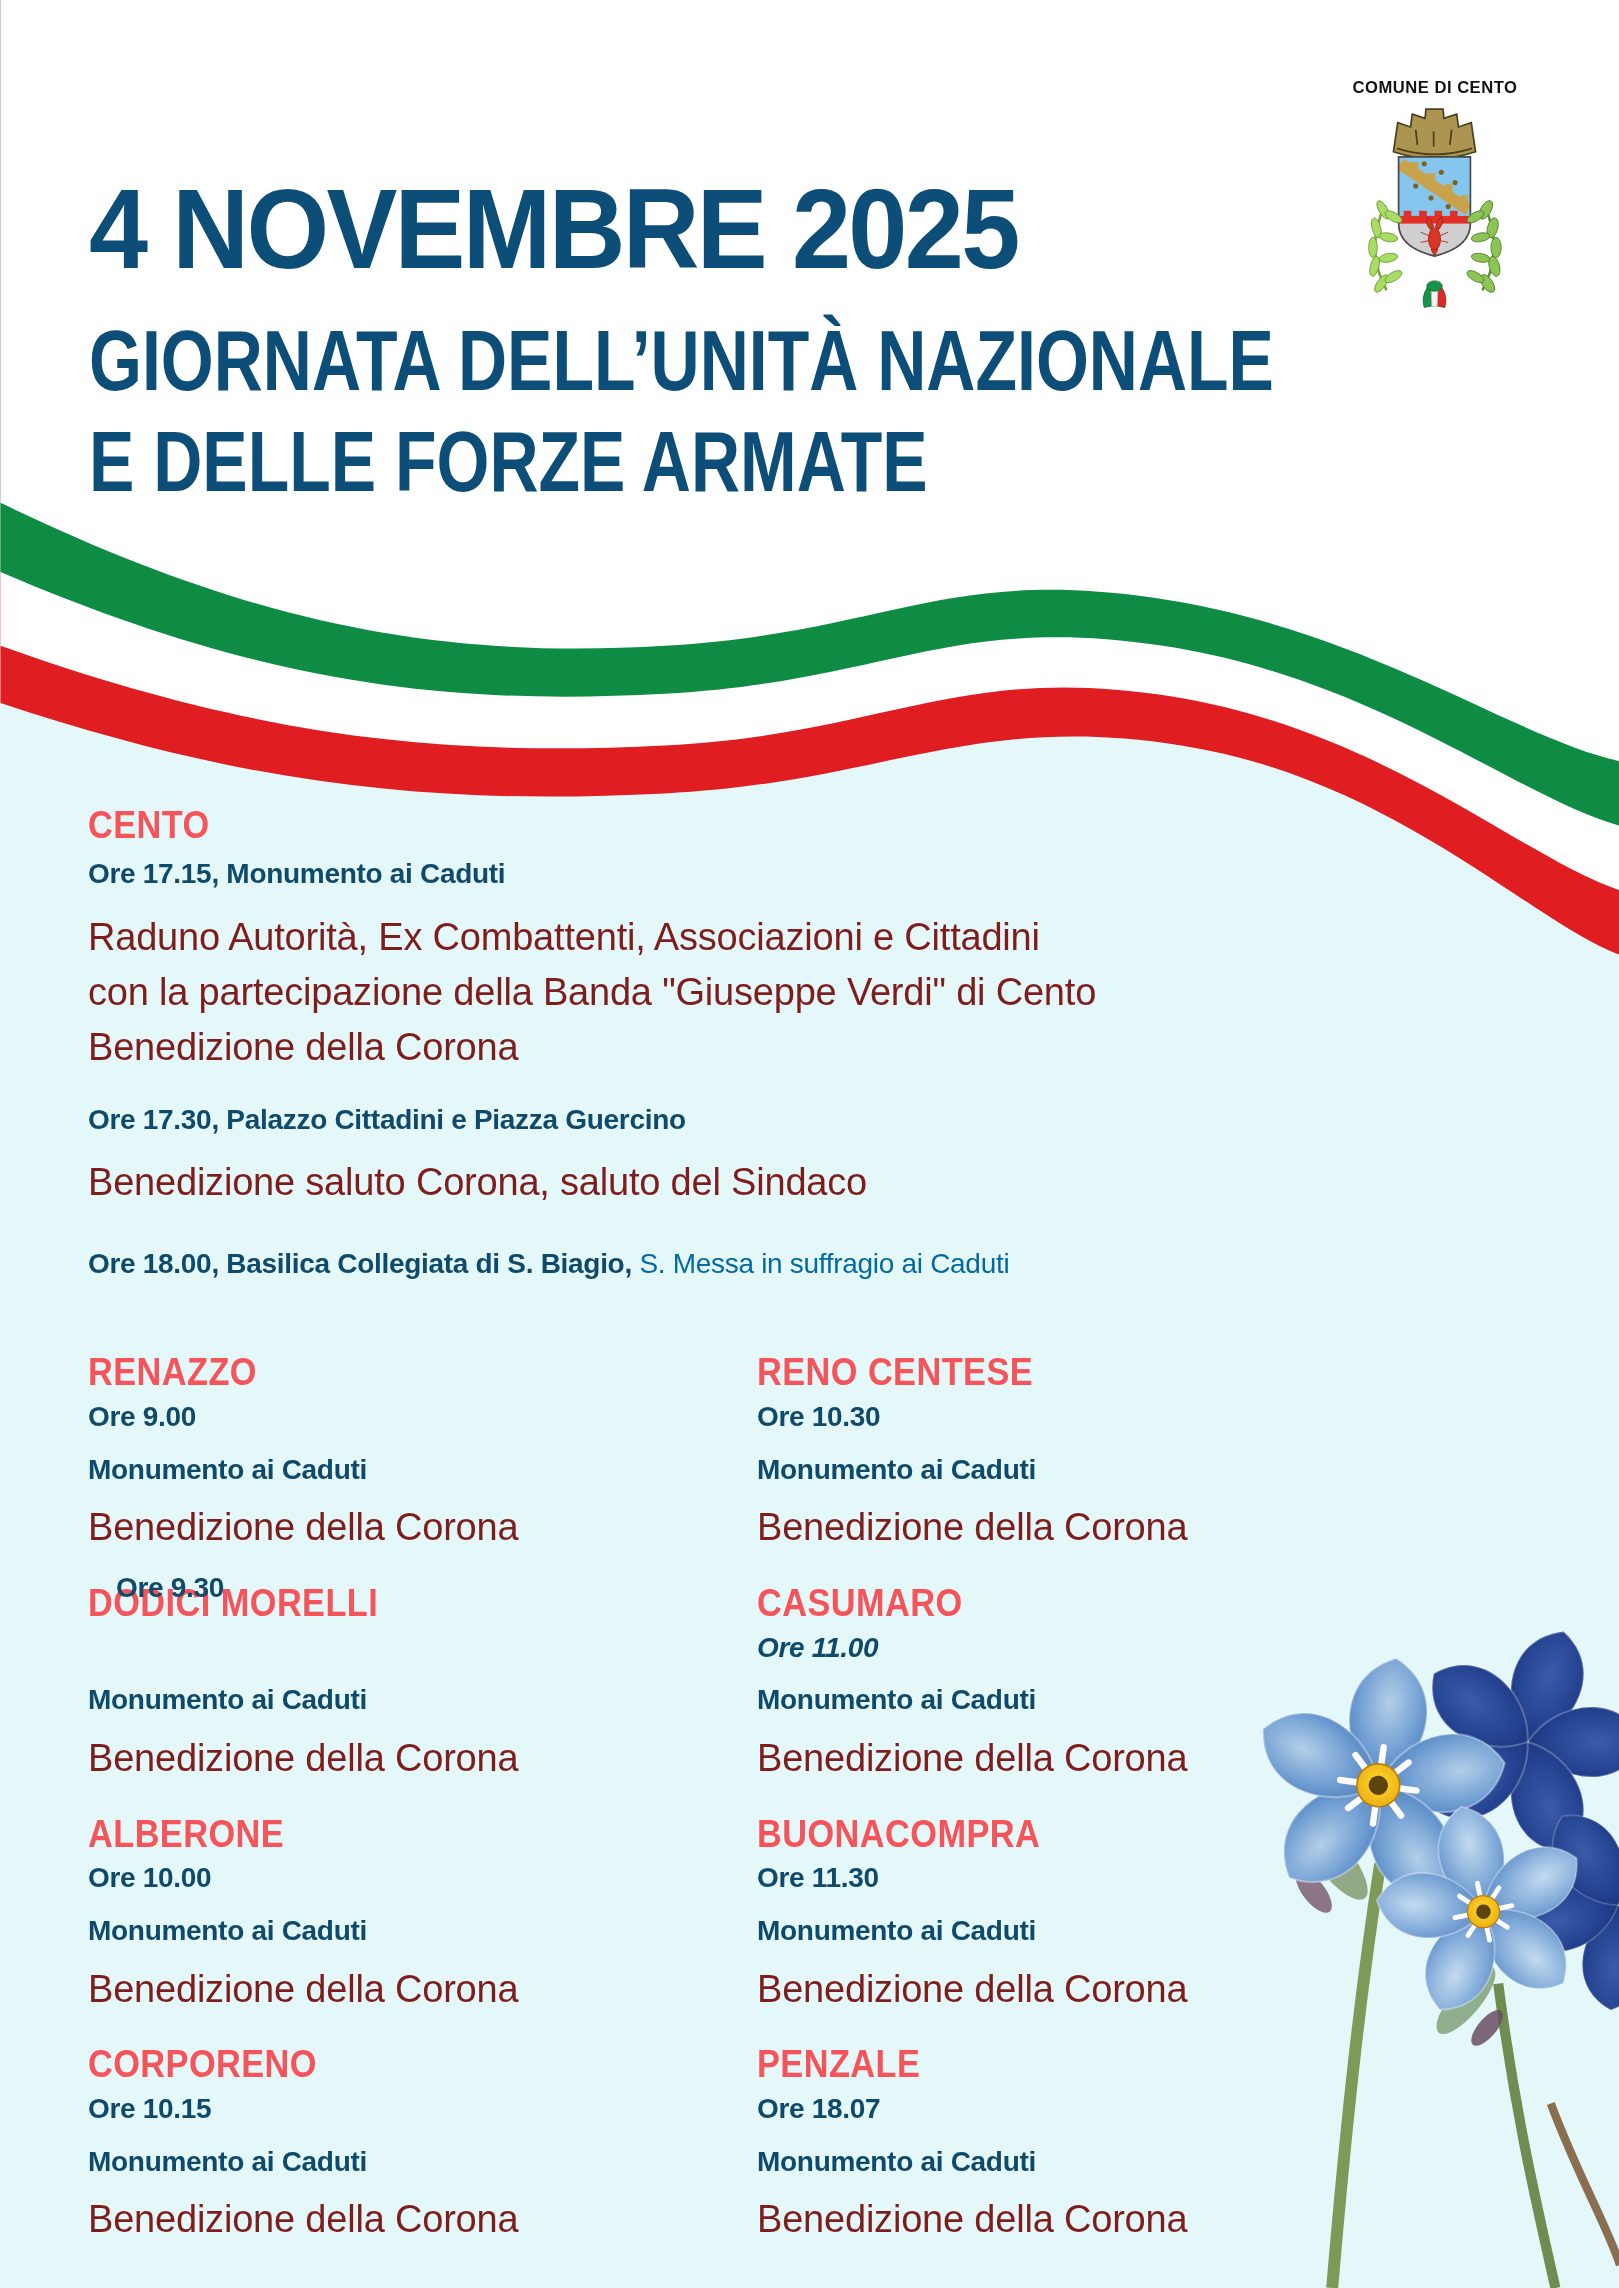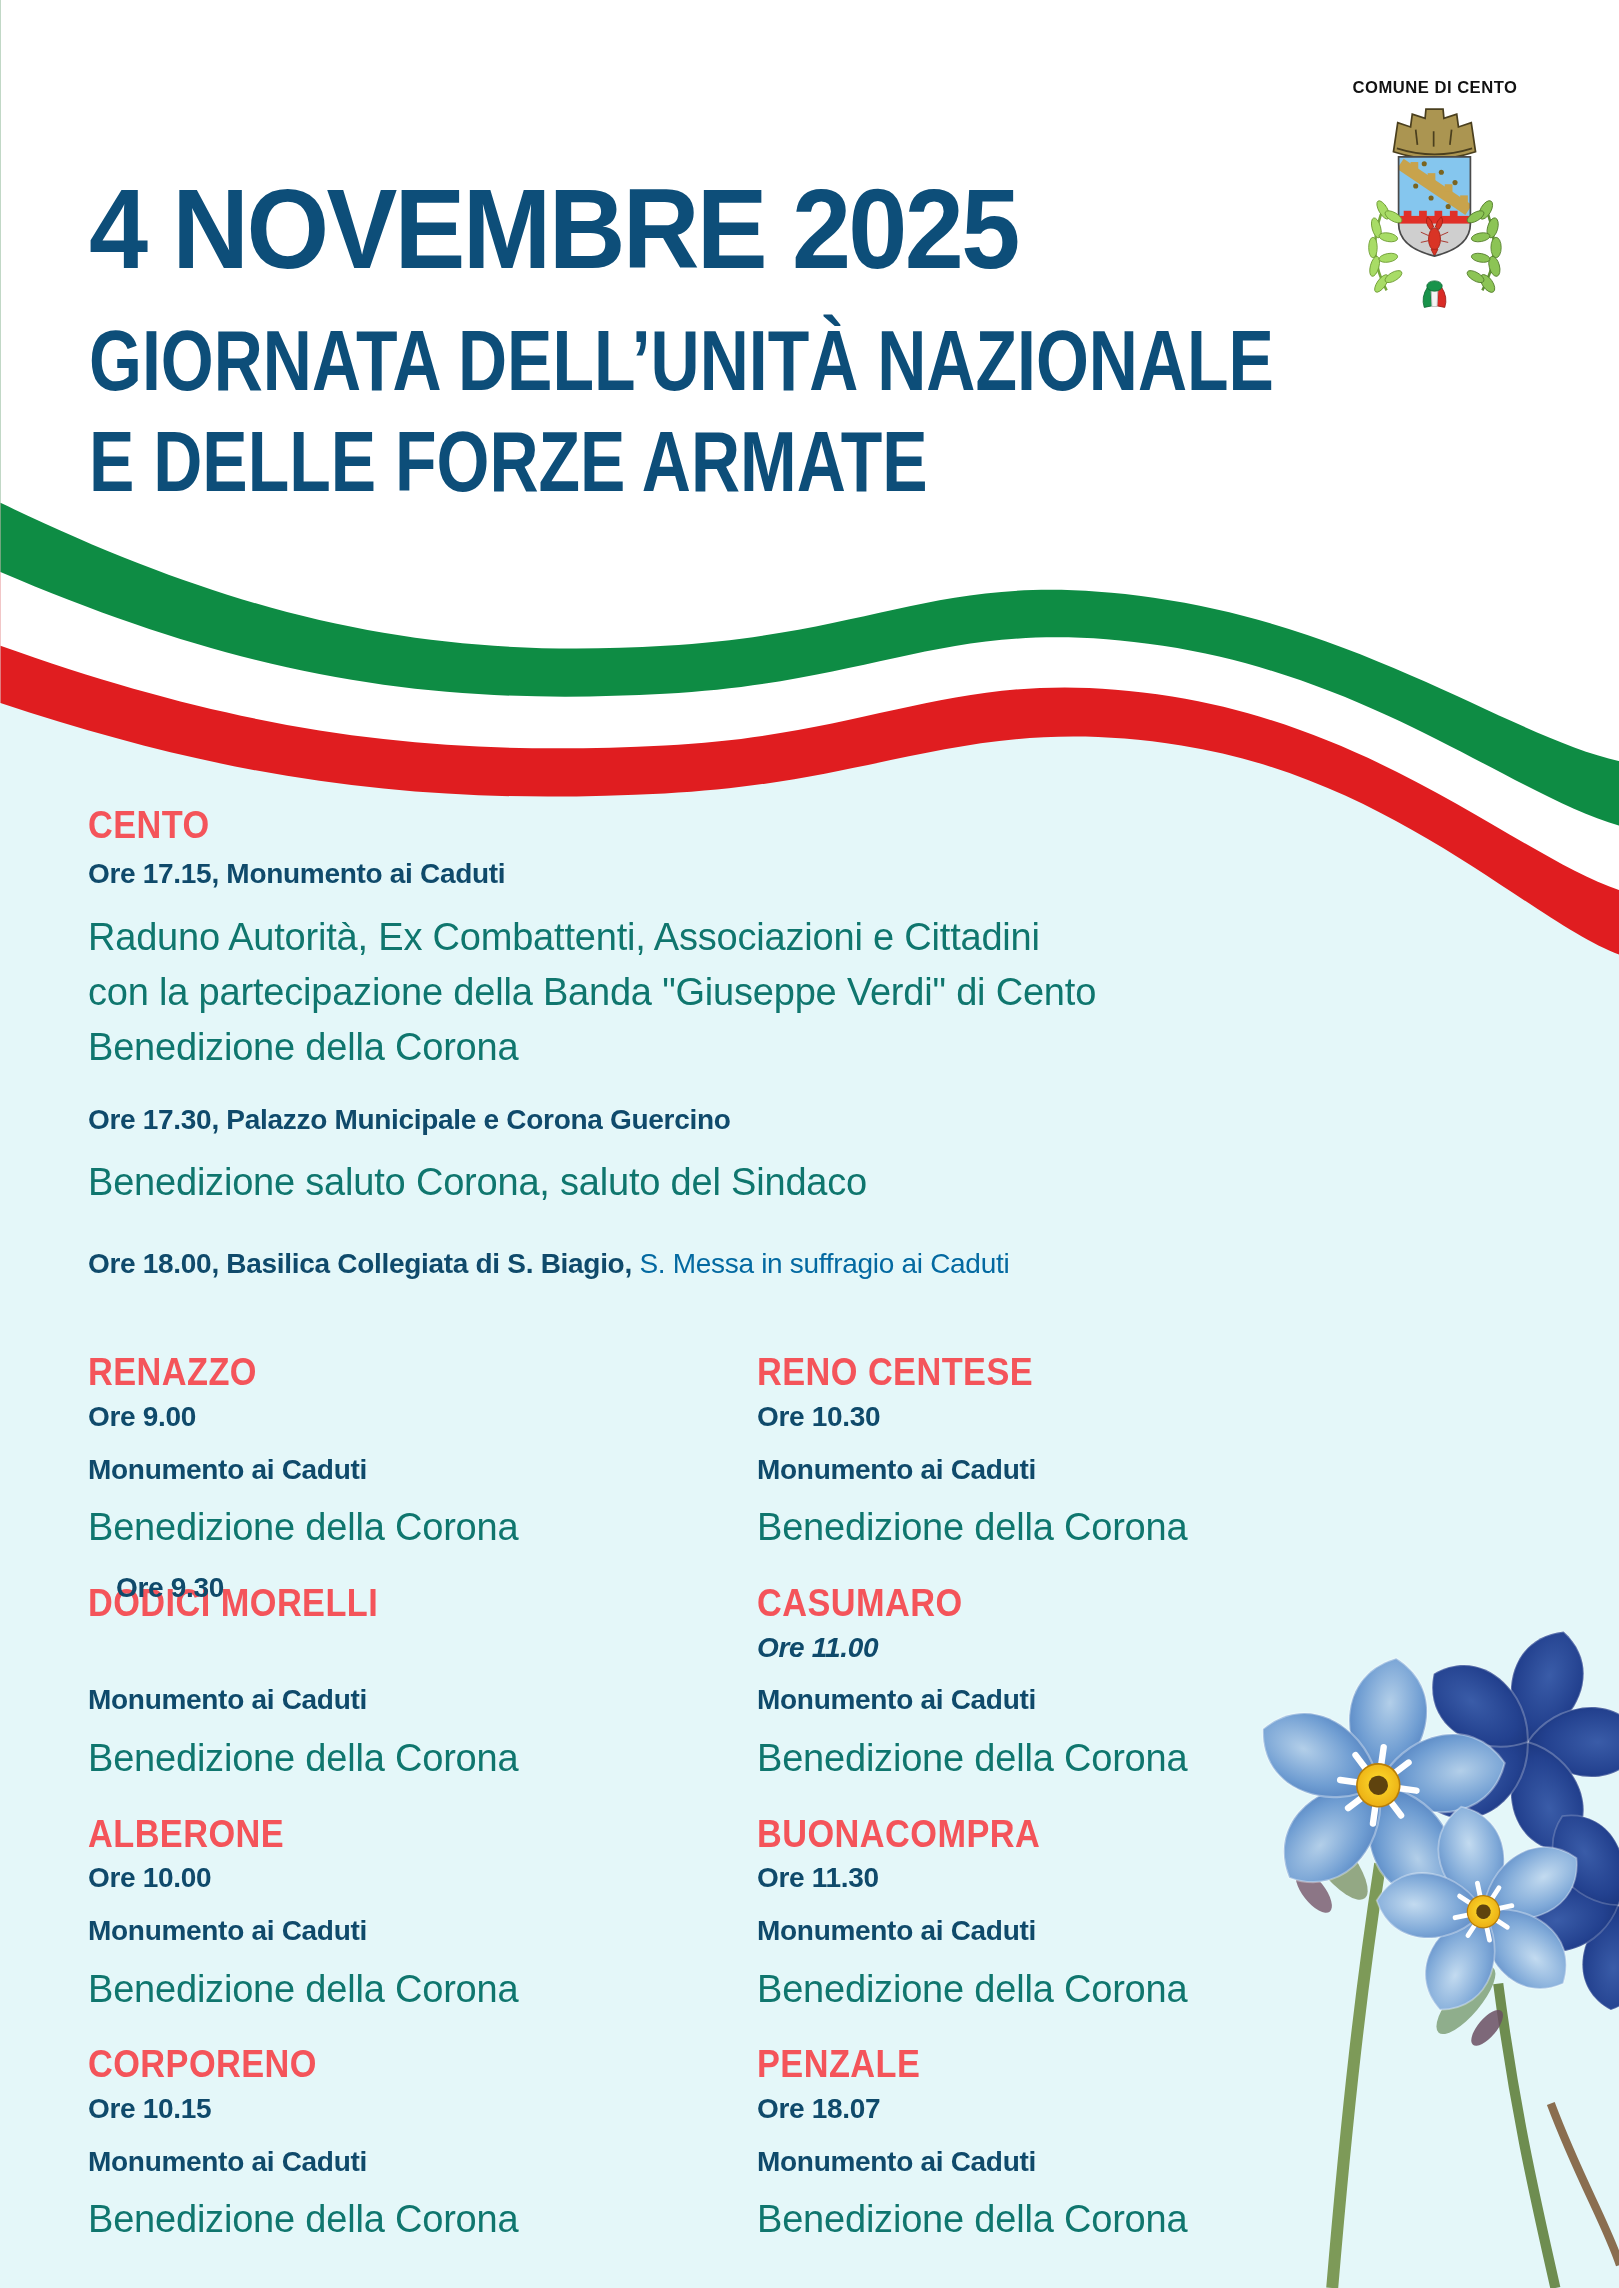--- a/index.html
+++ b/index.html
@@ -37,21 +37,21 @@
   .red-head{
     font-size:39px;font-weight:bold;color:#f4545a;
     white-space:nowrap;transform:scaleX(.88);transform-origin:left top;
     letter-spacing:0.5px;z-index:4;
   }
   .bold-line{
     font-size:28px;font-weight:bold;color:#0f4a6b;
     white-space:nowrap;letter-spacing:-0.3px;z-index:4;
   }
   .reg-line{
-    font-size:38px;font-weight:normal;color:#0f766e;
+    font-size:38px;font-weight:normal;color:#7f1d1d;
     white-space:nowrap;letter-spacing:-0.2px;z-index:4;
   }
   .reg-part{font-weight:normal;color:#0369a1;}
   .flowers{left:1251px;top:1587px;z-index:2;}
 </style>
 </head>
 <body>
 
 <svg class="abs wave" width="1620" height="1144" viewBox="0 0 1755 1240" aria-hidden="true">
   <path d="M0,762 C280,855 480,872 720,860 S1050,772 1280,808 S1660,1000 1755,1035 L1755,0 L0,0 Z" fill="#e01d20"></path>
@@ -154,21 +154,21 @@
 <div class="abs main-title">4 NOVEMBRE 2025</div>
 <div class="abs subtitle sub1">GIORNATA DELL’UNITÀ NAZIONALE</div>
 <div class="abs subtitle sub2">E DELLE FORZE ARMATE</div>
 
 <div class="abs red-head" style="left:88px;top:803px;">CENTO</div>
 <div class="abs bold-line" style="left:88px;top:858px;">Ore 17.15, Monumento ai Caduti</div>
 <div class="abs reg-line" style="left:88px;top:916px;">Raduno Autorità, Ex Combattenti, Associazioni e Cittadini</div>
 <div class="abs reg-line" style="left:88px;top:971px;">con la partecipazione della Banda "Giuseppe Verdi" di Cento</div>
 <div class="abs reg-line" style="left:88px;top:1026px;">Benedizione della Corona</div>
 
-<div class="abs bold-line" style="left:88px;top:1104px;">Ore 17.30, Palazzo Municipale e Corona Guercino</div>
+<div class="abs bold-line" style="left:88px;top:1104px;">Ore 17.30, Palazzo Cittadini e Piazza Guercino</div>
 <div class="abs reg-line" style="left:88px;top:1161px;">Benedizione saluto Corona, saluto del Sindaco</div>
 
 <div class="abs bold-line" style="left:88px;top:1248px;"><span>Ore 18.00, Basilica Collegiata di S. Biagio,</span><span class="reg-part"> S. Messa in suffragio ai Caduti</span></div>
 
 <div class="abs red-head" style="left:88px;top:1350px;">RENAZZO</div>
 <div class="abs bold-line" style="left:88px;top:1401px;">Ore 9.00</div>
 <div class="abs bold-line" style="left:88px;top:1454px;">Monumento ai Caduti</div>
 <div class="abs reg-line" style="left:88px;top:1506px;">Benedizione della Corona</div>
 
 <div class="abs red-head" style="left:757px;top:1350px;">RENO CENTESE</div>

